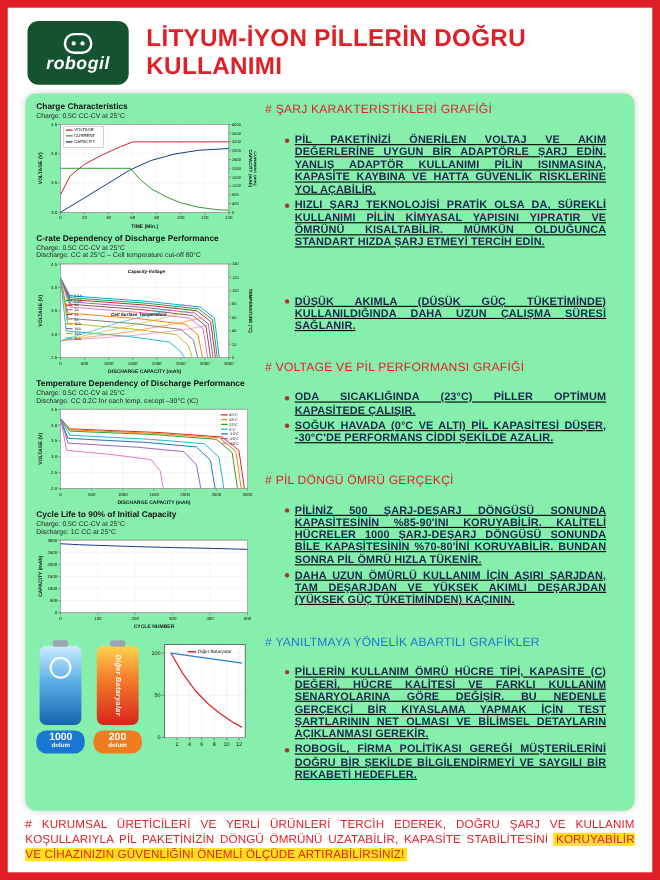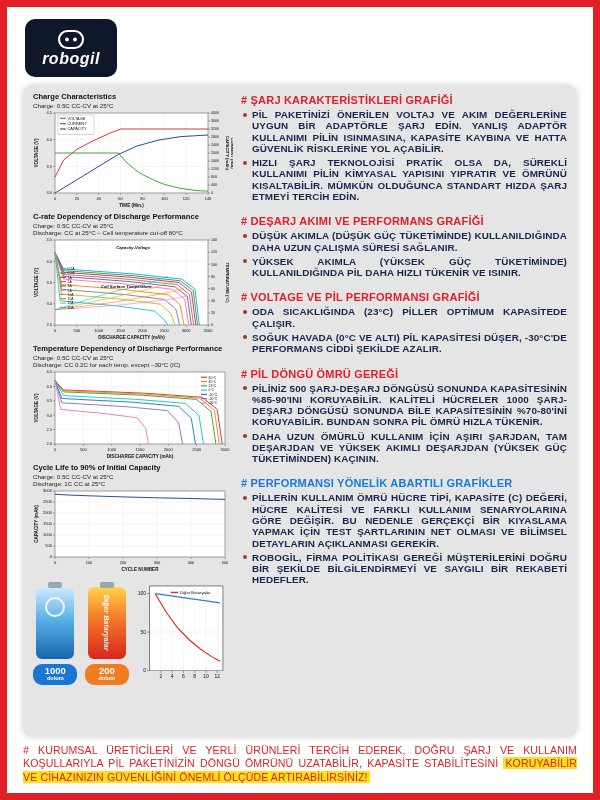--- a/index.html
+++ b/index.html
@@ -1,25 +1,25 @@
 <!DOCTYPE html>
 <html><head>
 <meta charset="utf-8">
 <style>
   html,body{margin:0;padding:0;background:#fff;}
   body{width:600px;height:800px;font-family:"Liberation Sans",sans-serif;-webkit-font-smoothing:antialiased;}
   .page{box-sizing:border-box;width:600px;height:800px;border:7px solid #e01f26;padding:8px 14px 6px;display:flex;flex-direction:column;overflow:hidden;background:#fff;}
   
   .header{display:flex;align-items:center;gap:16px;margin:4px 4px 8px;}
-  .logo{width:92px;height:58px;background:#0f172a;border-radius:10px;color:#fff;display:flex;flex-direction:column;align-items:center;justify-content:center;flex:0 0 92px;}
+  .logo{width:92px;height:58px;background:#14532d;border-radius:10px;color:#fff;display:flex;flex-direction:column;align-items:center;justify-content:center;flex:0 0 92px;}
   .logo-mark{width:34px;height:22px;display:block;}
   .logo-text{font-size:16px;font-weight:700;font-style:italic;letter-spacing:.5px;line-height:1;}
   .title{margin:0;color:#e01f26;font-size:22px;font-weight:800;line-height:1.12;letter-spacing:.3px;}
   
-  .card{flex:1;background:#e5e5e5;border-radius:10px;box-shadow:0 0 6px rgba(0,0,0,.18);padding:8px 10px;display:flex;gap:8px;overflow:hidden;margin:0 2px 7px;}
+  .card{flex:1;background:#86efac;border-radius:10px;box-shadow:0 0 6px rgba(0,0,0,.18);padding:8px 10px;display:flex;gap:8px;overflow:hidden;margin:0 2px 7px;}
   .left-col{flex:0 0 200px;width:200px;display:flex;flex-direction:column;gap:4px;}
   .right-col{flex:1;display:flex;flex-direction:column;gap:10px;padding-top:1px;overflow:hidden;}
   
   .chart-block{display:flex;flex-direction:column;}
   .chart-title{font-size:7.6px;font-weight:700;color:#111;line-height:1.15;}
   .chart-sub{font-size:6.2px;color:#222;line-height:1.15;}
   .chart-sub:empty{display:none;}
   svg.chart{width:100%;display:block;font-family:"Liberation Sans",sans-serif;}
   
   .battery-row{display:flex;gap:7px;align-items:flex-start;margin-top:4px;}
@@ -30,43 +30,47 @@
   .battery.blue::after{content:"";position:absolute;top:10px;left:50%;transform:translateX(-50%);width:16px;height:16px;border:2px solid rgba(255,255,255,.9);border-radius:50%;}
   .battery.red{background:linear-gradient(180deg,#ffd54d 0%,#f4802b 40%,#d8251b 100%);}
   .battery-vtext{position:absolute;inset:0;display:flex;align-items:center;justify-content:center;writing-mode:vertical-rl;color:#fff;font-size:6.6px;font-weight:700;font-style:italic;letter-spacing:.3px;}
   .badge{margin-top:5px;width:44px;border-radius:9px;color:#fff;text-align:center;padding:2px 0 3px;line-height:1;}
   .badge-num{display:block;font-size:9.5px;font-weight:800;}
   .badge-sub{display:block;font-size:5.6px;font-weight:700;margin-top:1px;}
   .blue-badge{background:#1976d2;}
   .red-badge{background:#f07c1f;}
   svg.mini-chart{width:100px;display:block;font-family:"Liberation Sans",sans-serif;}
   
-  .sec-h{margin:0 0 3px;font-size:11px;font-weight:700;color:#e01f26;letter-spacing:.2px;}
+  .sec-h{margin:0 0 3px;font-size:11px;font-weight:400;color:#e01f26;letter-spacing:.2px;}
   .sec-h.blue{color:#1779d9;}
-  .sec-list{margin:0;padding:0 0 0 11px;list-style:none;}
+  .sec-list{margin:16px;padding:0 0 0 11px;list-style:none;text-decoration:underline;}
   .sec-list li{position:relative;font-size:9.9px;font-weight:700;color:#17264c;text-align:justify;line-height:1.14;letter-spacing:.1px;margin-bottom:3px;}
   .sec-list li::before{content:"";position:absolute;left:-9px;top:3.5px;width:4px;height:4px;border-radius:50%;background:#a8332b;}
   
   .footer{margin:0 2px 2px;color:#e01f26;font-size:10.6px;font-weight:400;text-align:justify;line-height:1.3;letter-spacing:.1px;}
   .hl{background:#ffe01a;padding:0 2px;}
 </style>
 </head>
 <body>
 
 <div class="page">
 
   <header class="header">
     <div class="logo">
       <svg class="logo-mark" viewBox="0 0 34 22" aria-hidden="true">
         <rect x="5" y="2" width="24" height="17" rx="8.5" fill="none" stroke="#ffffff" stroke-width="2.2"></rect>
         <circle cx="13" cy="10.5" r="1.9" fill="#ffffff"></circle>
         <circle cx="21" cy="10.5" r="1.9" fill="#ffffff"></circle>
       </svg>
       <div class="logo-text">robogil</div>
     </div>
+    <h1 class="title">
+      <span>LİTYUM-İYON PİLLERİN DOĞRU</span><br>
+      <span>KULLANIMI</span>
+    </h1>
   </header>
 
   <div class="card">
 
     <div class="left-col">
 
       <div class="chart-block">
         <div class="chart-title">Charge Characteristics</div>
         <div class="chart-sub">Charge: 0.5C CC-CV at 25°C</div>
         <svg class="chart" viewBox="0 0 200 100">
@@ -430,45 +434,43 @@
 
       <section>
         <h3 class="sec-h"># ŞARJ KARAKTERİSTİKLERİ GRAFİĞİ</h3>
         <ul class="sec-list">
           <li>PİL PAKETİNİZİ ÖNERİLEN VOLTAJ VE AKIM DEĞERLERİNE UYGUN BİR ADAPTÖRLE ŞARJ EDİN. YANLIŞ ADAPTÖR KULLANIMI PİLİN ISINMASINA, KAPASİTE KAYBINA VE HATTA GÜVENLİK RİSKLERİNE YOL AÇABİLİR.</li>
           <li>HIZLI ŞARJ TEKNOLOJİSİ PRATİK OLSA DA, SÜREKLİ KULLANIMI PİLİN KİMYASAL YAPISINI YIPRATIR VE ÖMRÜNÜ KISALTABİLİR. MÜMKÜN OLDUĞUNCA STANDART HIZDA ŞARJ ETMEYİ TERCİH EDİN.</li>
         </ul>
       </section>
 
       <section>
-        <h3 class="sec-h"># DEŞARJ AKIMI VE PERFORMANS GRAFİĞİ</h3>
         <ul class="sec-list">
           <li>DÜŞÜK AKIMLA (DÜŞÜK GÜÇ TÜKETİMİNDE) KULLANILDIĞINDA DAHA UZUN ÇALIŞMA SÜRESİ SAĞLANIR.</li>
-          <li>YÜKSEK AKIMLA (YÜKSEK GÜÇ TÜKETİMİNDE) KULLANILDIĞINDA PİL DAHA HIZLI TÜKENİR VE ISINIR.</li>
         </ul>
       </section>
 
       <section>
         <h3 class="sec-h"># VOLTAGE VE PİL PERFORMANSI GRAFİĞİ</h3>
         <ul class="sec-list">
           <li>ODA SICAKLIĞINDA (23°C) PİLLER OPTİMUM KAPASİTEDE ÇALIŞIR.</li>
           <li>SOĞUK HAVADA (0°C VE ALTI) PİL KAPASİTESİ DÜŞER, -30°C'DE PERFORMANS CİDDİ ŞEKİLDE AZALIR.</li>
         </ul>
       </section>
 
       <section>
-        <h3 class="sec-h"># PİL DÖNGÜ ÖMRÜ GEREĞİ</h3>
+        <h3 class="sec-h"># PİL DÖNGÜ ÖMRÜ GERÇEKÇİ</h3>
         <ul class="sec-list">
           <li>PİLİNİZ 500 ŞARJ-DEŞARJ DÖNGÜSÜ SONUNDA KAPASİTESİNİN %85-90'INI KORUYABİLİR. KALİTELİ HÜCRELER 1000 ŞARJ-DEŞARJ DÖNGÜSÜ SONUNDA BİLE KAPASİTESİNİN %70-80'İNİ KORUYABİLİR. BUNDAN SONRA PİL ÖMRÜ HIZLA TÜKENİR.</li>
           <li>DAHA UZUN ÖMÜRLÜ KULLANIM İÇİN AŞIRI ŞARJDAN, TAM DEŞARJDAN VE YÜKSEK AKIMLI DEŞARJDAN (YÜKSEK GÜÇ TÜKETİMİNDEN) KAÇININ.</li>
         </ul>
       </section>
 
       <section>
-        <h3 class="sec-h blue"># PERFORMANSI YÖNELİK ABARTILI GRAFİKLER</h3>
+        <h3 class="sec-h blue"># YANILTMAYA YÖNELİK ABARTILI GRAFİKLER</h3>
         <ul class="sec-list">
           <li>PİLLERİN KULLANIM ÖMRÜ HÜCRE TİPİ, KAPASİTE (C) DEĞERİ, HÜCRE KALİTESİ VE FARKLI KULLANIM SENARYOLARINA GÖRE DEĞİŞİR. BU NEDENLE GERÇEKÇİ BİR KIYASLAMA YAPMAK İÇİN TEST ŞARTLARININ NET OLMASI VE BİLİMSEL DETAYLARIN AÇIKLANMASI GEREKİR.</li>
           <li>ROBOGİL, FİRMA POLİTİKASI GEREĞİ MÜŞTERİLERİNİ DOĞRU BİR ŞEKİLDE BİLGİLENDİRMEYİ VE SAYGILI BİR REKABETİ HEDEFLER.</li>
         </ul>
       </section>
 
     </div>
   </div>
 
   <footer class="footer">

